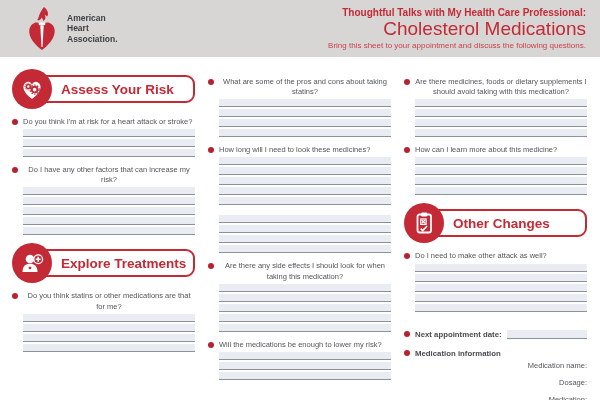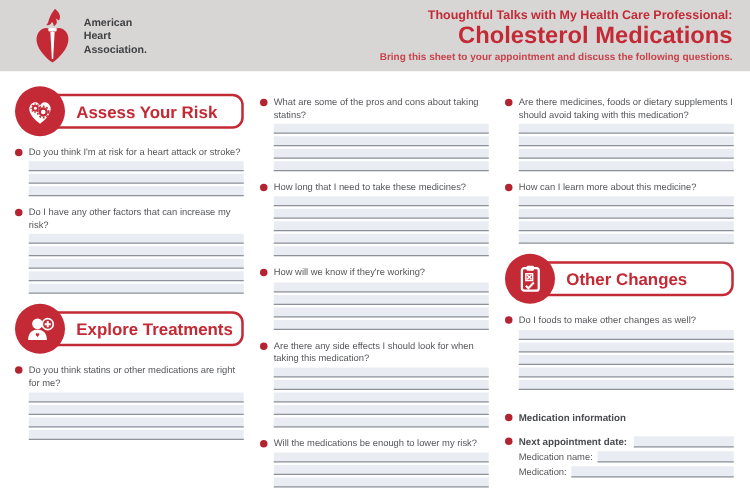--- a/index.html
+++ b/index.html
@@ -7,51 +7,51 @@
   body { font-family:"Liberation Sans", sans-serif; background:#fff; }
   .page { width:600px; height:400px; background:#fff; overflow:hidden; display:flex; flex-direction:column; }
 
   
   .header { height:57px; background:#d7d6d5; display:flex; align-items:center;
             justify-content:space-between; padding:5px 14px 5px 24px; flex:0 0 57px; }
   .logo { display:flex; align-items:center; gap:7px; }
   .logo-text { font-size:8.5px; font-weight:bold; color:#3f4043; line-height:1.2; }
   .titles { text-align:right; color:#c32a35; }
   .title-kicker { font-size:10px; font-weight:bold; }
-  .title-main { font-size:19px; font-weight:bold; line-height:1.05; margin:1px 0 2px; }
-  .title-sub { font-size:8px; font-weight:bold; color:#c8434c; }
+  .title-main { font-size:19px; font-weight:normal; line-height:1.05; margin:1px 0 2px; }
+  .title-sub { font-size:8px; font-weight:normal; color:#c8434c; }
 
   
   .content { flex:1; display:flex; gap:13px; padding:8px 13px 6px 12px; }
   .col { flex:1; min-width:0; display:flex; flex-direction:column; }
   .pad-top { padding-top:12px; }
   .pill-top { margin-top:4px; }
 
   
   .pill { display:flex; align-items:center; margin-bottom:8px; height:40px; }
   .pill-icon { width:40px; height:40px; border-radius:50%; background:#c32a35; flex:0 0 40px;
                display:flex; align-items:center; justify-content:center; z-index:1; }
   .pill-box { background:#fff; border:2px solid #c32a35; border-radius:9px; height:28px;
               display:flex; align-items:center; flex:1; margin-left:-15px; padding-left:22px;
               font-weight:bold; color:#c32a35; font-size:13.5px; white-space:nowrap; }
 
   
   .q { margin-bottom:8px; }
-  .q-head { display:flex; gap:5px; font-size:7.5px; color:#55565a; line-height:1.35; }
+  .q-head { display:flex; gap:5px; font-size:7.5px; color:#55565a; line-height:1.35;text-align:center; }
   .bullet { width:6px; height:6px; border-radius:50%; background:#b42330; flex:0 0 6px; margin-top:2px; }
   .lines { margin-left:11px; margin-top:2px; }
   .line { height:8px; background:#e9edf3; border-bottom:1px solid #8d9199; margin-top:2px; }
 
   
   .f-row { display:flex; align-items:flex-end; gap:5px; margin-top:9px; }
   .f-row .bullet { margin-bottom:2px; }
   .f-label { font-weight:bold; color:#4a4b4f; font-size:7.8px; white-space:nowrap; }
   .f-line { flex:1; height:9px; background:#e9edf3; border-bottom:1px solid #8d9199; }
   .sub-row { display:flex; align-items:flex-end; gap:4px; margin:3px 0 0 11px;
-             font-size:7.5px; color:#55565a; }
+             font-size:7.5px; color:#55565a;flex-direction:column; }
   .sub-label { white-space:nowrap; }
 </style>
 </head>
 <body>
 
 <div class="page">
 
   <div class="header">
     <div class="logo">
       <svg width="36" height="44" viewBox="0 0 36 44">
@@ -127,21 +127,21 @@
             <circle cx="19.2" cy="9.3" r="4.4" fill="#c32a35" stroke="#fff" stroke-width="1.3"></circle>
             <path d="M19.2 6.8v5M16.7 9.3h5" stroke="#fff" stroke-width="1.6"></path>
           </svg>
         </div>
         <div class="pill-box">Explore Treatments</div>
       </div>
 
       <div class="q">
         <div class="q-head">
           <span class="bullet"></span>
-          <span>Do you think statins or other medications are right for me?</span>
+          <span>Do you think statins or other medications are that for me?</span>
         </div>
         <div class="lines">
           <div class="line"></div>
           <div class="line"></div>
           <div class="line"></div>
           <div class="line"></div>
         </div>
       </div>
     </div>
 
@@ -156,36 +156,32 @@
           <div class="line"></div>
           <div class="line"></div>
           <div class="line"></div>
           <div class="line"></div>
         </div>
       </div>
 
       <div class="q">
         <div class="q-head">
           <span class="bullet"></span>
-          <span>How long that I need to take these medicines?</span>
-        </div>
-        <div class="lines">
-          <div class="line"></div>
-          <div class="line"></div>
-          <div class="line"></div>
-          <div class="line"></div>
-          <div class="line"></div>
-        </div>
-      </div>
-
-      <div class="q">
-        <div class="q-head">
-          <span class="bullet"></span>
-          <span>How will we know if they're working?</span>
-        </div>
+          <span>How long will I need to look these medicines?</span>
+        </div>
+        <div class="lines">
+          <div class="line"></div>
+          <div class="line"></div>
+          <div class="line"></div>
+          <div class="line"></div>
+          <div class="line"></div>
+        </div>
+      </div>
+
+      <div class="q">
         <div class="lines">
           <div class="line"></div>
           <div class="line"></div>
           <div class="line"></div>
           <div class="line"></div>
         </div>
       </div>
 
       <div class="q">
         <div class="q-head">
@@ -251,45 +247,49 @@
             <path d="M10.7 10l3.4 3.4M14.1 10l-3.4 3.4" stroke="#fff" stroke-width="1.2"></path>
             <path d="M9.7 18.6l2 2 4.4-4.6" fill="none" stroke="#fff" stroke-width="1.6"></path>
           </svg>
         </div>
         <div class="pill-box">Other Changes</div>
       </div>
 
       <div class="q">
         <div class="q-head">
           <span class="bullet"></span>
-          <span>Do I foods to make other changes as well?</span>
-        </div>
-        <div class="lines">
-          <div class="line"></div>
-          <div class="line"></div>
-          <div class="line"></div>
-          <div class="line"></div>
-          <div class="line"></div>
-        </div>
+          <span>Do I need to make other attack as well?</span>
+        </div>
+        <div class="lines">
+          <div class="line"></div>
+          <div class="line"></div>
+          <div class="line"></div>
+          <div class="line"></div>
+          <div class="line"></div>
+        </div>
+      </div>
+
+      <div class="f-row">
+        <span class="bullet"></span>
+        <span class="f-label">Next appointment date:</span>
+        <span class="f-line"></span>
       </div>
 
       <div class="f-row">
         <span class="bullet"></span>
         <span class="f-label">Medication information</span>
       </div>
 
-      <div class="f-row">
-        <span class="bullet"></span>
-        <span class="f-label">Next appointment date:</span>
-        <span class="f-line"></span>
-      </div>
-
       <div class="sub-row">
         <span class="sub-label">Medication name:</span>
         <span class="f-line"></span>
       </div>
       <div class="sub-row">
+        <span class="sub-label">Dosage:</span>
+        <span class="f-line"></span>
+      </div>
+      <div class="sub-row">
         <span class="sub-label">Medication:</span>
         <span class="f-line"></span>
       </div>
     </div>
   </div>
 </div>
 
 </body></html>

